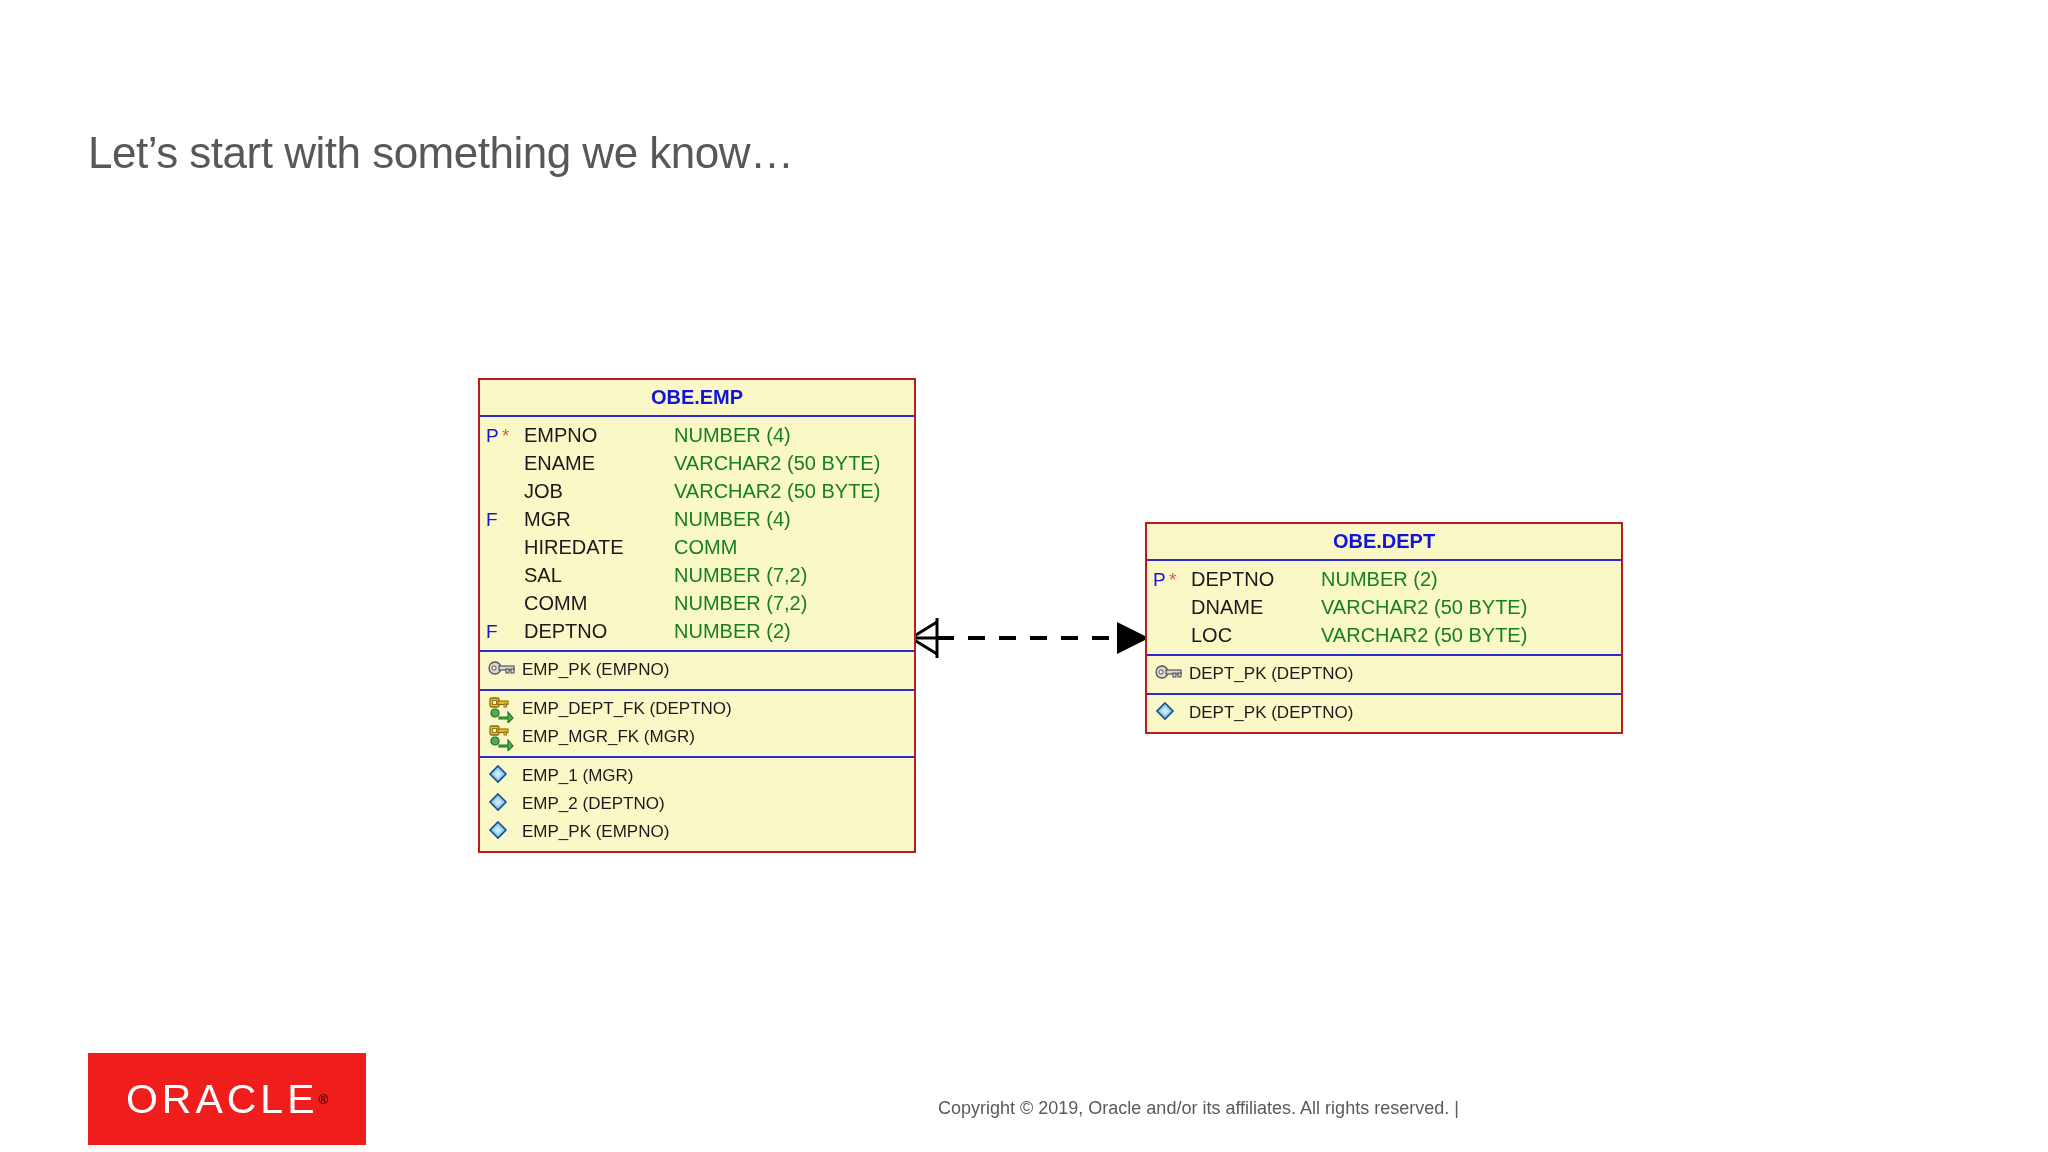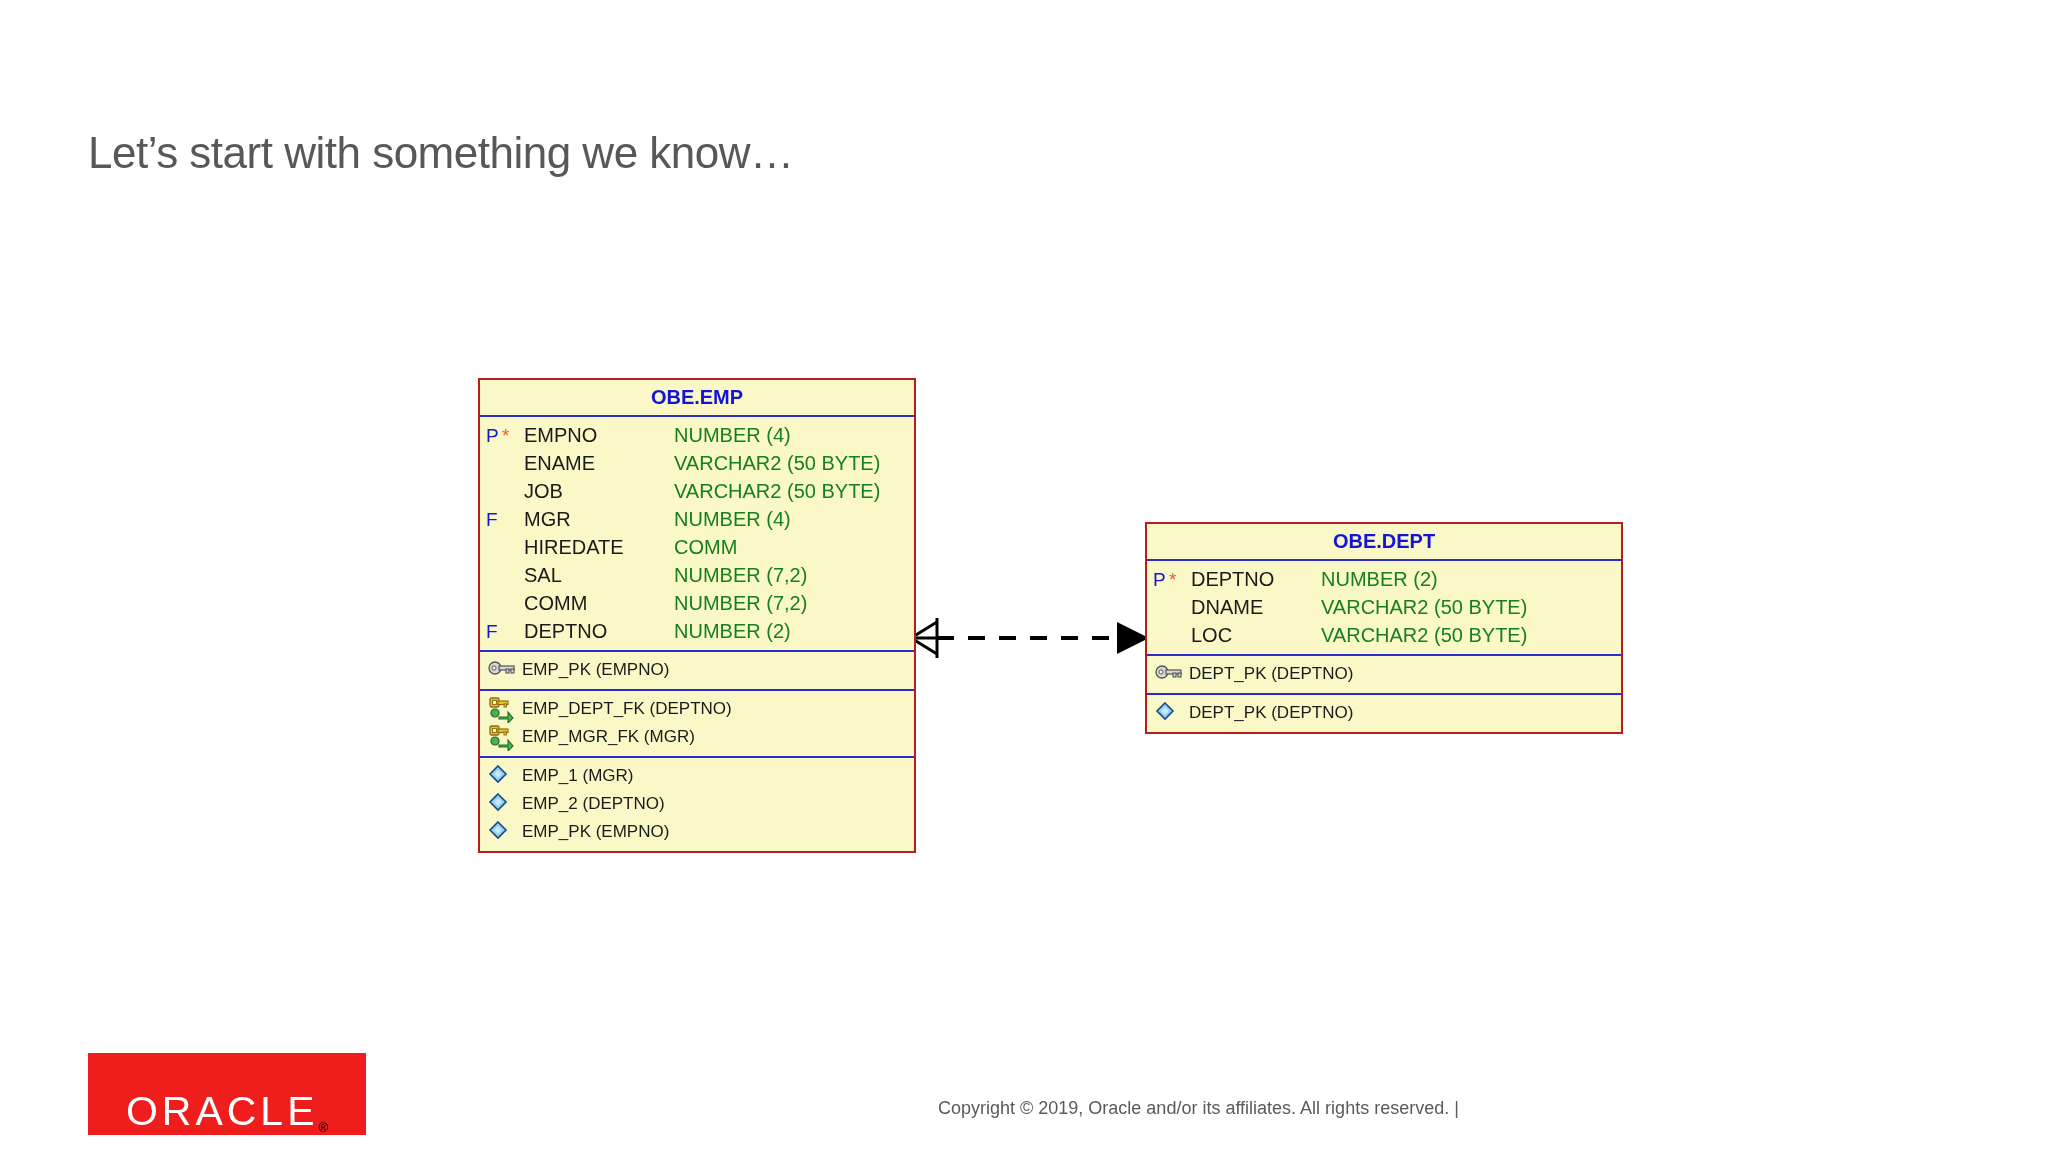--- a/index.html
+++ b/index.html
@@ -122,24 +122,24 @@
     position: absolute;
     pointer-events: none;
   }
 
   
   .oracle-logo {
     position: absolute;
     left: 88px;
     top: 1053px;
     width: 278px;
-    height: 82px;
+    height: 92px;
     background: #f01d1d;
     display: flex;
-    align-items: flex-end;
+    align-items: center;
     justify-content: center;
   }
   .oracle-logo-text {
     color: #ffffff;
     font-size: 41px;
     font-weight: 400;
     letter-spacing: 4px;
     position: relative;
     font-family: "Liberation Sans", sans-serif;
   }

